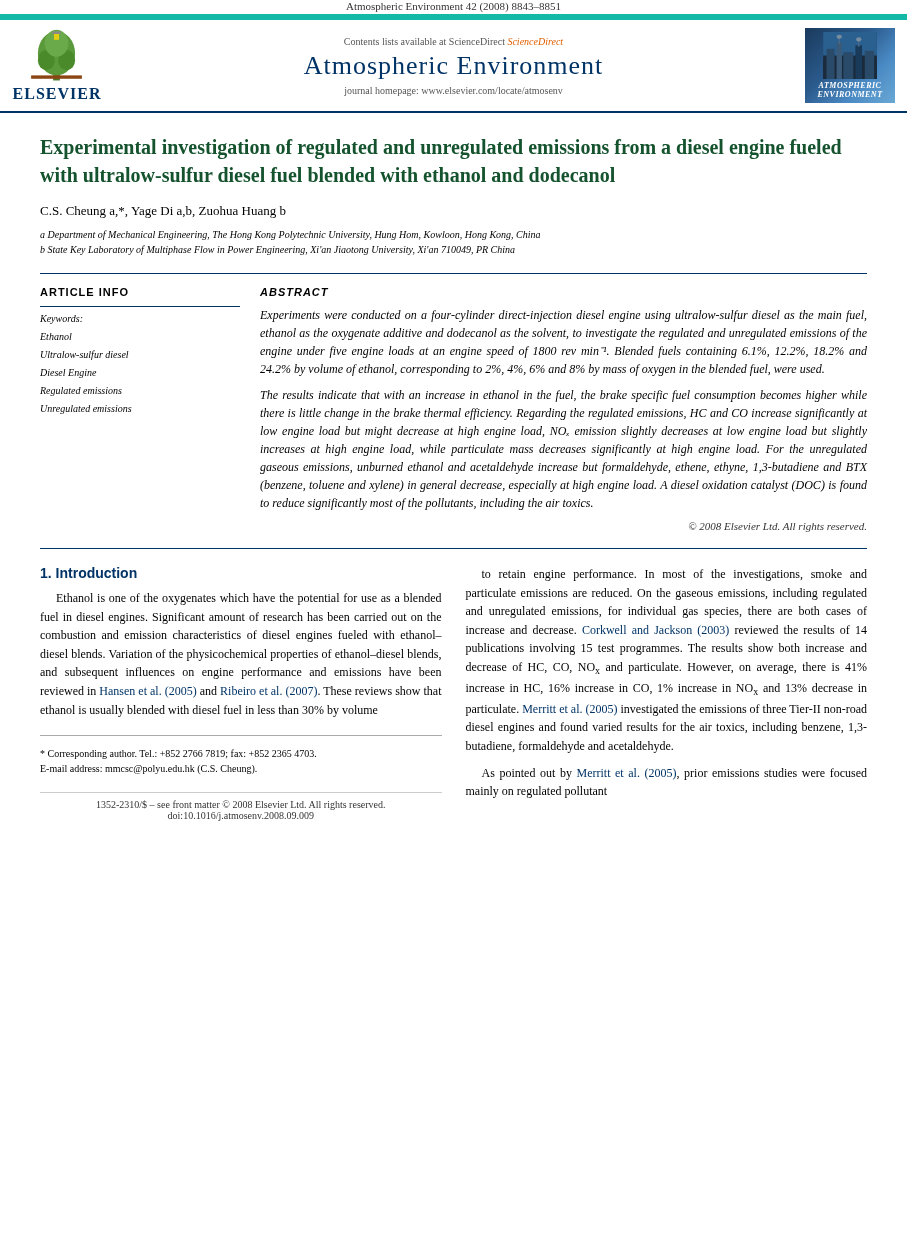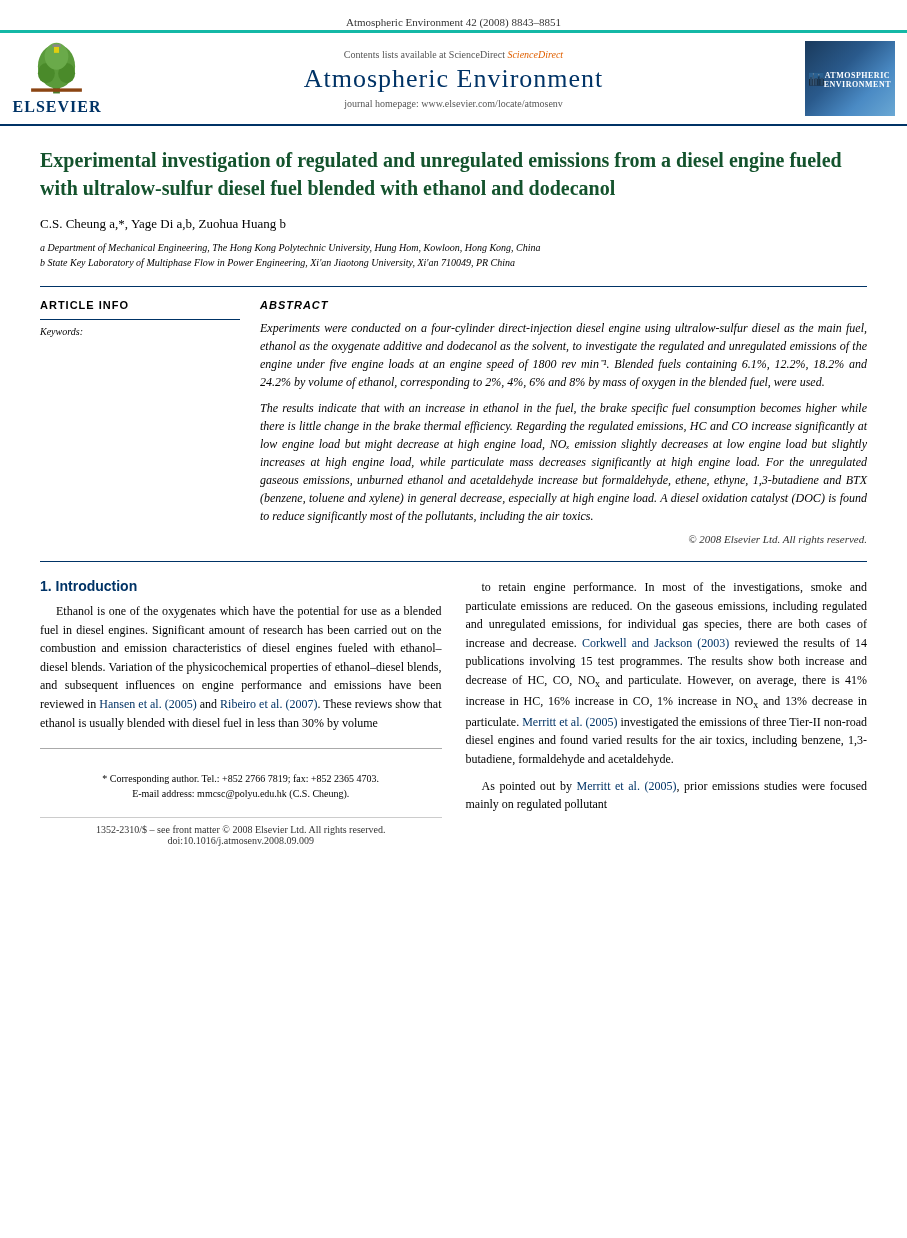--- a/index.html
+++ b/index.html
@@ -9,22 +9,22 @@
       color: #000;
       font-size: 13px;
       width: 907px;
       min-height: 1238px;
     }
 
     .top-bar {
       text-align: center;
       font-size: 11px;
       color: #333;
-      padding: 16px 0 2px 0;
-      border-bottom: 3px solid #14b8a6;
+      padding: 0 0 2px 0;
+      border-bottom: 6px solid #14b8a6;
     }
 
     .journal-header {
       display: flex;
       align-items: center;
       border-bottom: 2px solid #003366;
       padding: 8px 12px;
       background: #fff;
     }
 
@@ -83,29 +83,30 @@
       font-size: 10px;
       color: #555;
       margin-top: 4px;
     }
 
     .journal-right-logo {
       width: 90px;
       height: 75px;
       background: linear-gradient(135deg, #1a3a5c 0%, #2a5a8c 40%, #4a8ac4 70%, #6aa8d4 100%);
       display: flex;
-      flex-direction: row;
+      flex-direction: column;
       align-items: center;
       justify-content: center;
       color: #fff;
       font-size: 9px;
       font-weight: bold;
       letter-spacing: 0.5px;
       text-align: center;
       padding: 4px;
+      font-style: italic;
     }
 
     .main-content {
       padding: 20px 40px;
     }
 
     .paper-title {
       font-size: 20px;
       font-weight: bold;
       color: #14532d;
@@ -244,24 +245,23 @@
     }
 
     .link {
       color: #003366;
       text-decoration: none;
     }
 
     .footnote-section {
       border-top: 1px solid #aaa;
       margin-top: 16px;
-      padding-top: 22px;
+      padding-top: 10px;
       font-size: 10px;
       line-height: 1.5;
-      text-align: center;
     }
 
     .footer-bar {
       border-top: 1px solid #ccc;
       margin-top: 16px;
       padding-top: 6px;
       font-size: 10px;
       color: #333;
       text-align: center;
     }
@@ -341,20 +341,27 @@
   </div>
 
   <div class="two-column">
 
     <div class="article-info">
       <h3>ARTICLE INFO</h3>
 
 
       <div class="article-info-section">
         <h4>Keywords:</h4>
+        <div class="keywords-list">
+          <div>Ethanol</div>
+          <div>Ultralow-sulfur diesel</div>
+          <div>Diesel Engine</div>
+          <div>Regulated emissions</div>
+          <div>Unregulated emissions</div>
+        </div>
       </div>
     </div>
 
     <div class="abstract-section">
       <h3>ABSTRACT</h3>
       <div class="abstract-text">
         <p>Experiments were conducted on a four-cylinder direct-injection diesel engine using ultralow-sulfur diesel as the main fuel, ethanol as the oxygenate additive and dodecanol as the solvent, to investigate the regulated and unregulated emissions of the engine under five engine loads at an engine speed of 1800 rev min⁻¹. Blended fuels containing 6.1%, 12.2%, 18.2% and 24.2% by volume of ethanol, corresponding to 2%, 4%, 6% and 8% by mass of oxygen in the blended fuel, were used.</p>
         <p>The results indicate that with an increase in ethanol in the fuel, the brake specific fuel consumption becomes higher while there is little change in the brake thermal efficiency. Regarding the regulated emissions, HC and CO increase significantly at low engine load but might decrease at high engine load, NOₓ emission slightly decreases at low engine load but slightly increases at high engine load, while particulate mass decreases significantly at high engine load. For the unregulated gaseous emissions, unburned ethanol and acetaldehyde increase but formaldehyde, ethene, ethyne, 1,3-butadiene and BTX (benzene, toluene and xylene) in general decrease, especially at high engine load. A diesel oxidation catalyst (DOC) is found to reduce significantly most of the pollutants, including the air toxics.</p>
       </div>
       <div class="copyright-line">© 2008 Elsevier Ltd. All rights reserved.</div>

